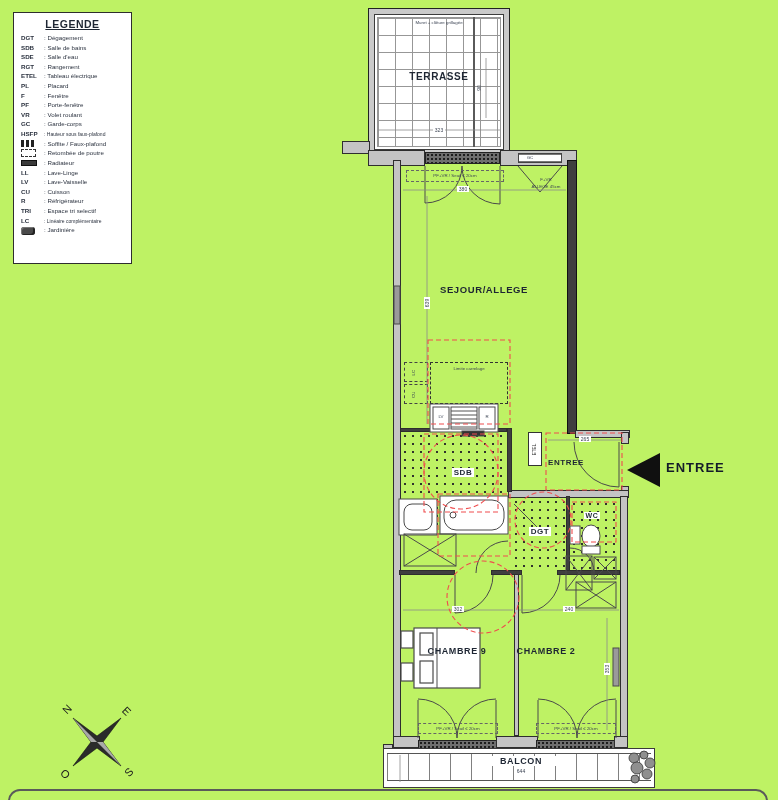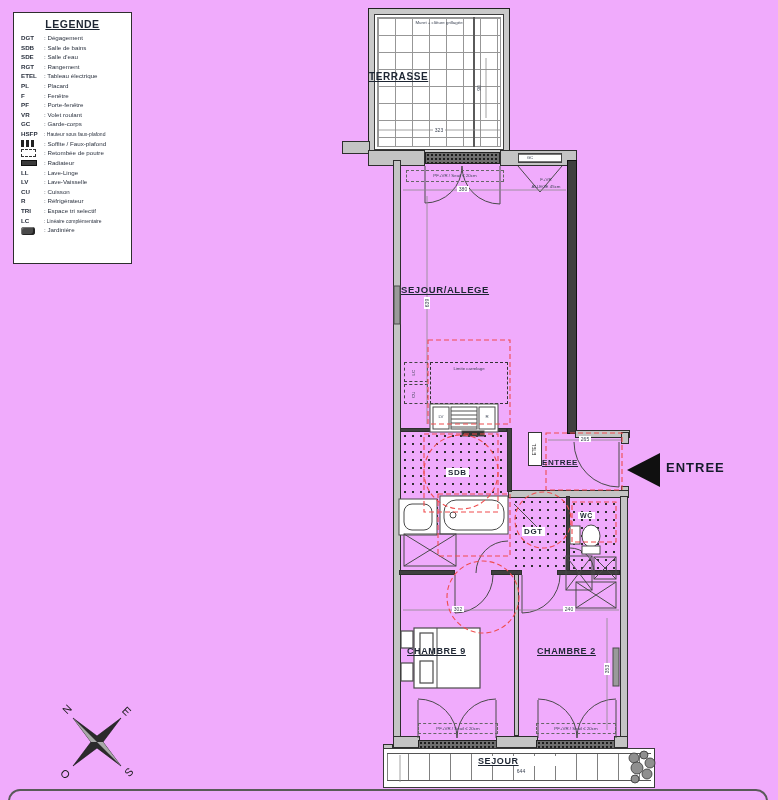--- a/index.html
+++ b/index.html
@@ -1,16 +1,16 @@
 <!DOCTYPE html>
 <html><head>
 <meta charset="utf-8">
 <style>
   html,body{margin:0;padding:0;background:#fff;}
-  .page{position:relative;width:778px;height:800px;background:#f0abfc;overflow:hidden;
+  .page{position:relative;width:778px;height:800px;background:#bef264;overflow:hidden;
         font-family:"Liberation Sans",sans-serif;color:#1e2633;}
   .abs{position:absolute;box-sizing:border-box;}
 
   
   .legend{left:13px;top:12px;width:119px;height:252px;border:1px solid #2e2e2e;background:#fff;padding:5px 0 0 0;}
   .ltitle{text-align:center;font-weight:bold;font-size:10.5px;letter-spacing:.5px;
           text-decoration:underline;margin-bottom:4px;}
   .lrow{display:flex;align-items:center;margin:0 0 1.6px 7px;font-size:6.2px;color:#2c3340;line-height:8px;}
   .labbr{width:23px;font-weight:600;flex:none;}
   .llab::before{content:": ";}
@@ -40,21 +40,21 @@
                           linear-gradient(90deg,#979797 1px,transparent 1px);
          background-size:17px 17px;border:1px solid #979797;}
   .tmuret{left:104px;top:8px;width:2px;bottom:8px;background:#5a5a5a;}
 
   
   .balcony{left:383px;top:748px;width:272px;height:40px;border:1px solid #3a3a3a;background:#fff;}
   .rail{left:3px;top:4px;right:3px;bottom:6px;border-top:1px solid #555;border-bottom:1px solid #555;
         background:repeating-linear-gradient(90deg,#808080 0 1px,transparent 1px 21px);}
 
   
-  .room{font-weight:bold;font-size:9px;letter-spacing:.6px;text-align:left;color:#1e2633;text-decoration:underline;}
+  .room{font-weight:bold;font-size:9px;letter-spacing:.6px;text-align:center;color:#1e2633;}
   .chip{background:#fff;padding:0 2px;display:inline-block;}
   .tiny{font-size:4.4px;color:#3c4454;text-align:center;line-height:5.5px;}
   .dim{font-size:5px;color:#3c4454;text-align:center;}
   .vtext{transform:rotate(-90deg);transform-origin:center;}
   .etel{left:528px;top:432px;width:14px;height:34px;border:1px solid #333;background:#fff;
         display:flex;align-items:center;justify-content:center;}
   .etel span{font-size:4.6px;transform:rotate(-90deg);white-space:nowrap;color:#333;}
 
   
   .arrow{left:627px;top:453px;width:0;height:0;border-top:17px solid transparent;
@@ -205,21 +205,21 @@
     </div>
   <div class="abs dashbox" style="left:404px;top:384px;width:24px;height:20px;">
       <span class="abs tiny vtext" style="left:6px;top:7px;">CU</span>
     </div>
   <div class="abs dashbox" style="left:430px;top:362px;width:78px;height:42px;border-color:#333;"></div>
   <div class="abs tiny zlab" style="left:432px;top:366px;width:74px;">Limite carrelage</div>
 
   <div class="abs balcony">
     <div class="abs rail"></div>
   </div>
-  <div class="abs room zlab" style="left:478px;top:756px;width:86px;background:#fff;">SEJOUR</div>
+  <div class="abs room zlab" style="left:478px;top:756px;width:86px;background:#fff;">BALCON</div>
   <div class="abs dim zlab" style="left:498px;top:768px;width:46px;">644</div>
 
   <svg class="overlay" width="778" height="800" viewBox="0 0 778 800">
 
     <g stroke="#4a4a4a" stroke-width="1" fill="none">
       <path d="M425,166 L425,203 M462,166 A37,37 0 0 1 425,203"></path>
       <path d="M500,166 L500,204 M462,166 A38,38 0 0 0 500,204"></path>
       <path d="M518,166 L540,192 L562,166"></path>
       <path d="M619,442 L619,487 M619,487 A45,45 0 0 1 574,442"></path>
       <path d="M508,541 A32,32 0 0 0 476,573"></path>
@@ -310,21 +310,21 @@
       <polygon points="121,766 97,742 103,742" fill="#a9a9a9"></polygon>
     </g>
   </svg>
 
   <div class="abs room zlab" style="left:401px;top:284px;width:166px;font-size:9.5px;">SEJOUR/ALLEGE</div>
   <div class="abs room zlab" style="left:446px;top:468px;width:34px;font-size:8px;"><span class="chip">SDB</span></div>
   <div class="abs room zlab" style="left:522px;top:527px;width:36px;font-size:8px;"><span class="chip">DGT</span></div>
   <div class="abs room zlab" style="left:578px;top:512px;width:28px;font-size:7px;"><span class="chip">WC</span></div>
   <div class="abs room zlab" style="left:542px;top:458px;width:48px;font-size:8px;">ENTREE</div>
   <div class="abs room zlab" style="left:407px;top:646px;width:100px;">CHAMBRE 9</div>
-  <div class="abs room zlab" style="left:537px;top:646px;width:96px;">CHAMBRE 2</div>
+  <div class="abs room zlab" style="left:498px;top:646px;width:96px;">CHAMBRE 2</div>
   <div class="abs etel zlab">
       <span>ETEL</span>
     </div>
 
   <div class="abs tiny zlab" style="left:433px;top:414px;width:16px;">LV</div>
   <div class="abs tiny zlab" style="left:479px;top:414px;width:16px;">R</div>
 
   <div class="abs zlab" style="left:406px;top:170px;width:98px;height:12px;border:1px dashed #666;">
     <div class="tiny" style="margin-top:2px;">PF+VR / Seuil ≤ 20cm</div>
   </div>

